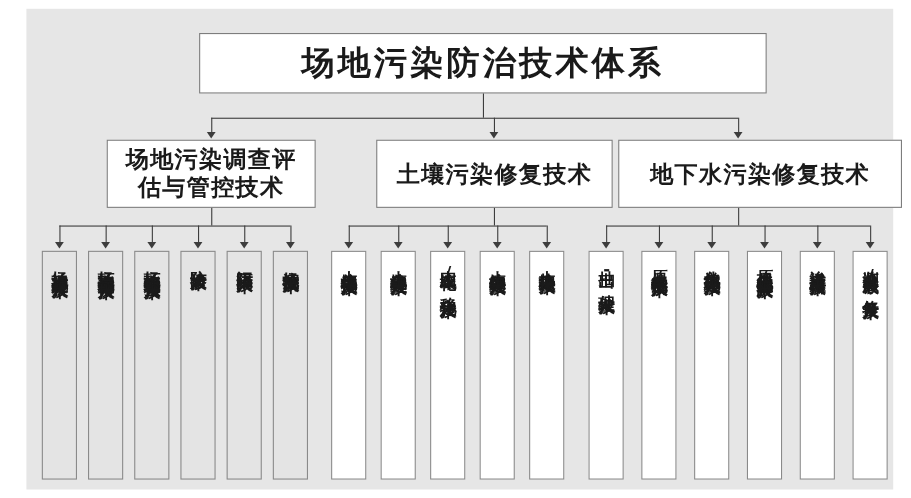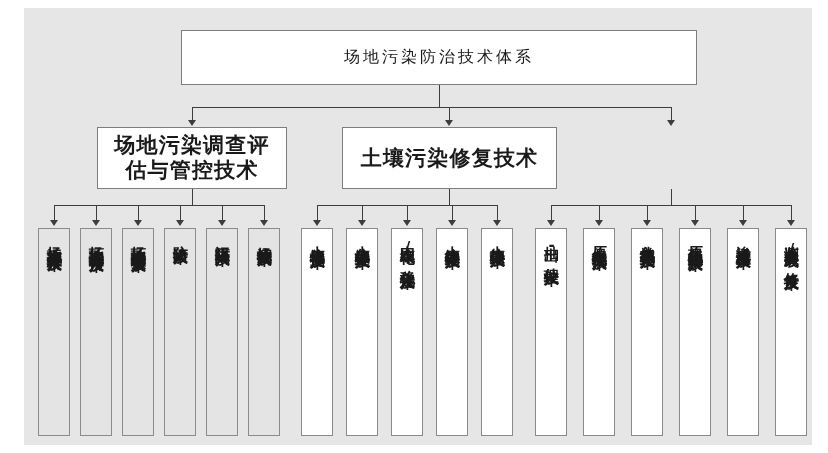--- a/index.html
+++ b/index.html
@@ -51,22 +51,22 @@
 
   
   #node-root {
     left: 157px;
     top: 22px;
     width: 516px;
     height: 55px;
     border: 1px solid #7d7d7d;
   }
   #node-root .node-label {
-    font-size: 16px;
-    font-weight: 400;
+    font-size: 30px;
+    font-weight: 700;
     letter-spacing: 3px;
   }
 
   
   .node.level2 { border: 1px solid #7d7d7d; }
   .node.level2 .node-label {
     font-size: 21px;
     font-weight: 700;
     letter-spacing: 1.2px;
   }
@@ -121,20 +121,23 @@
     <div class="node" id="node-root">
       <span class="node-label">场地污染防治技术体系</span>
     </div>
 
     <div class="node level2" id="node-g0">
       <span class="node-label">场地污染调查评
 估与管控技术</span>
     </div>
     <div class="node level2" id="node-g1">
       <span class="node-label">土壤污染修复技术</span>
+    </div>
+    <div class="node level2" id="node-g2">
+      <span class="node-label">地下水污染修复技术</span>
     </div>
 
     <div class="node leaf filled" style="left:14px">
       <span class="node-label">场地污染机理分析技术</span>
     </div>
     <div class="node leaf filled" style="left:56px">
       <span class="node-label">场地环境调查与评价技术</span>
     </div>
     <div class="node leaf filled" style="left:98px">
       <span class="node-label">场地环境管理与预警技术</span>

